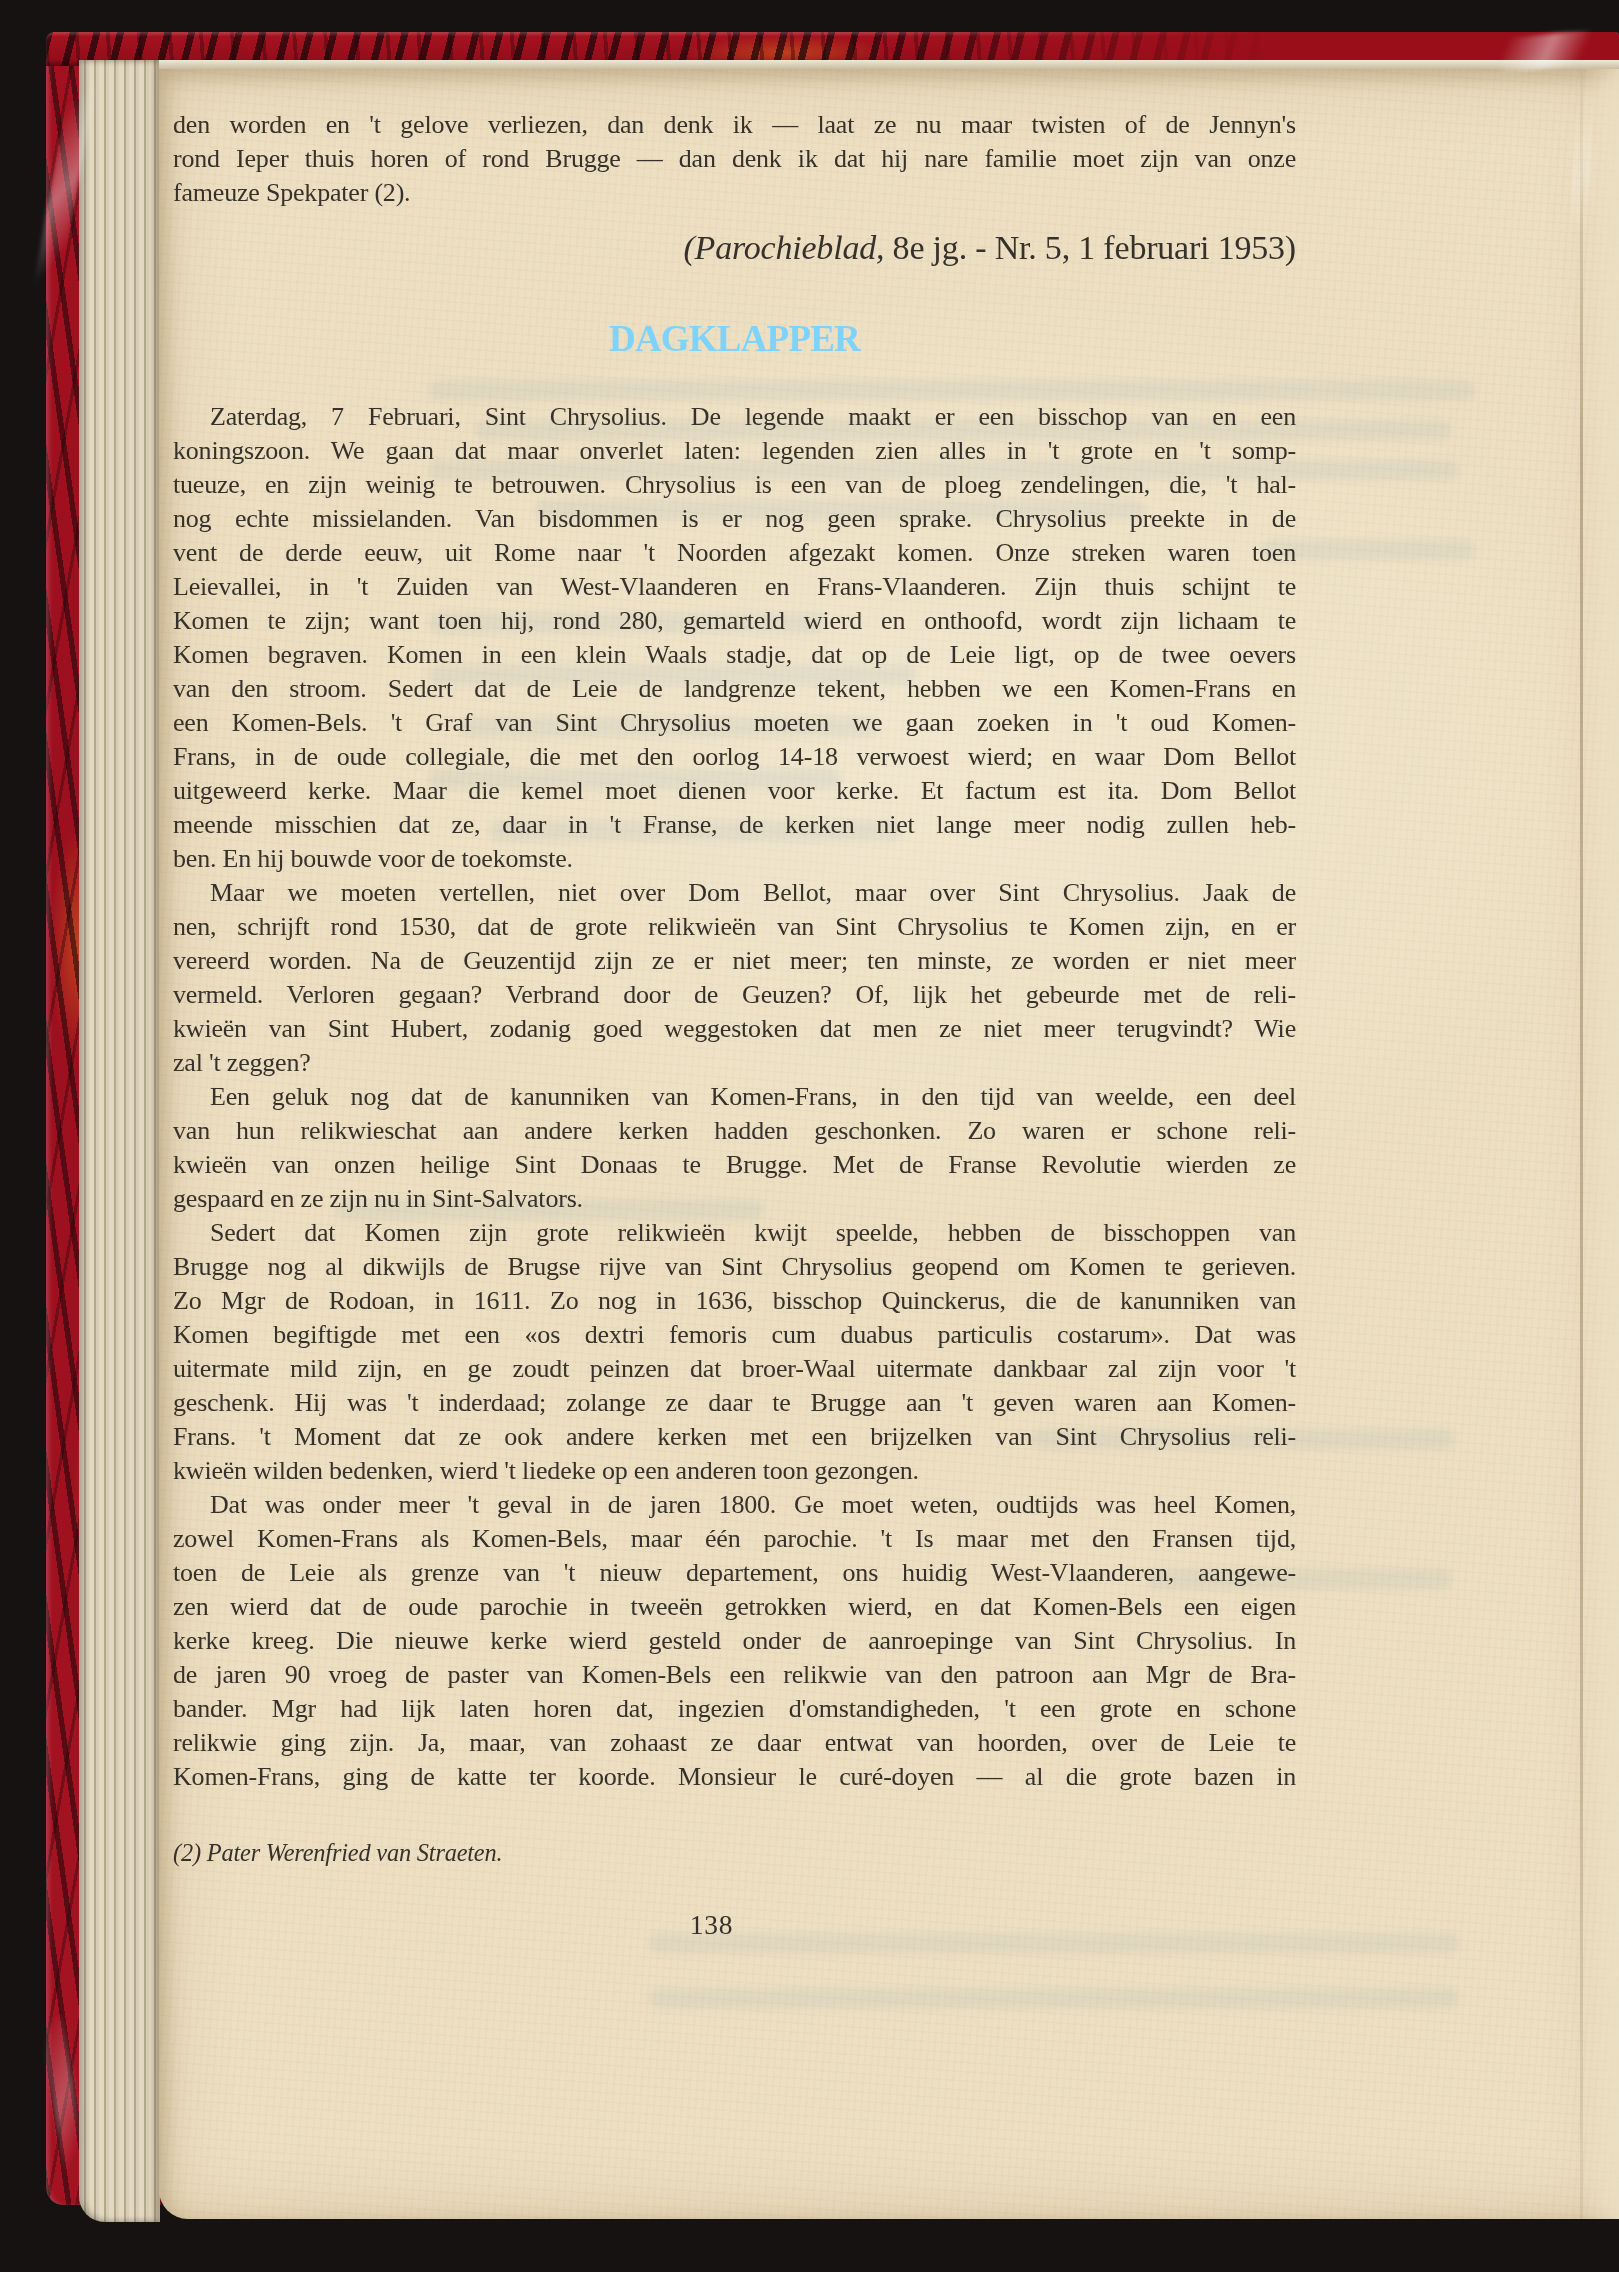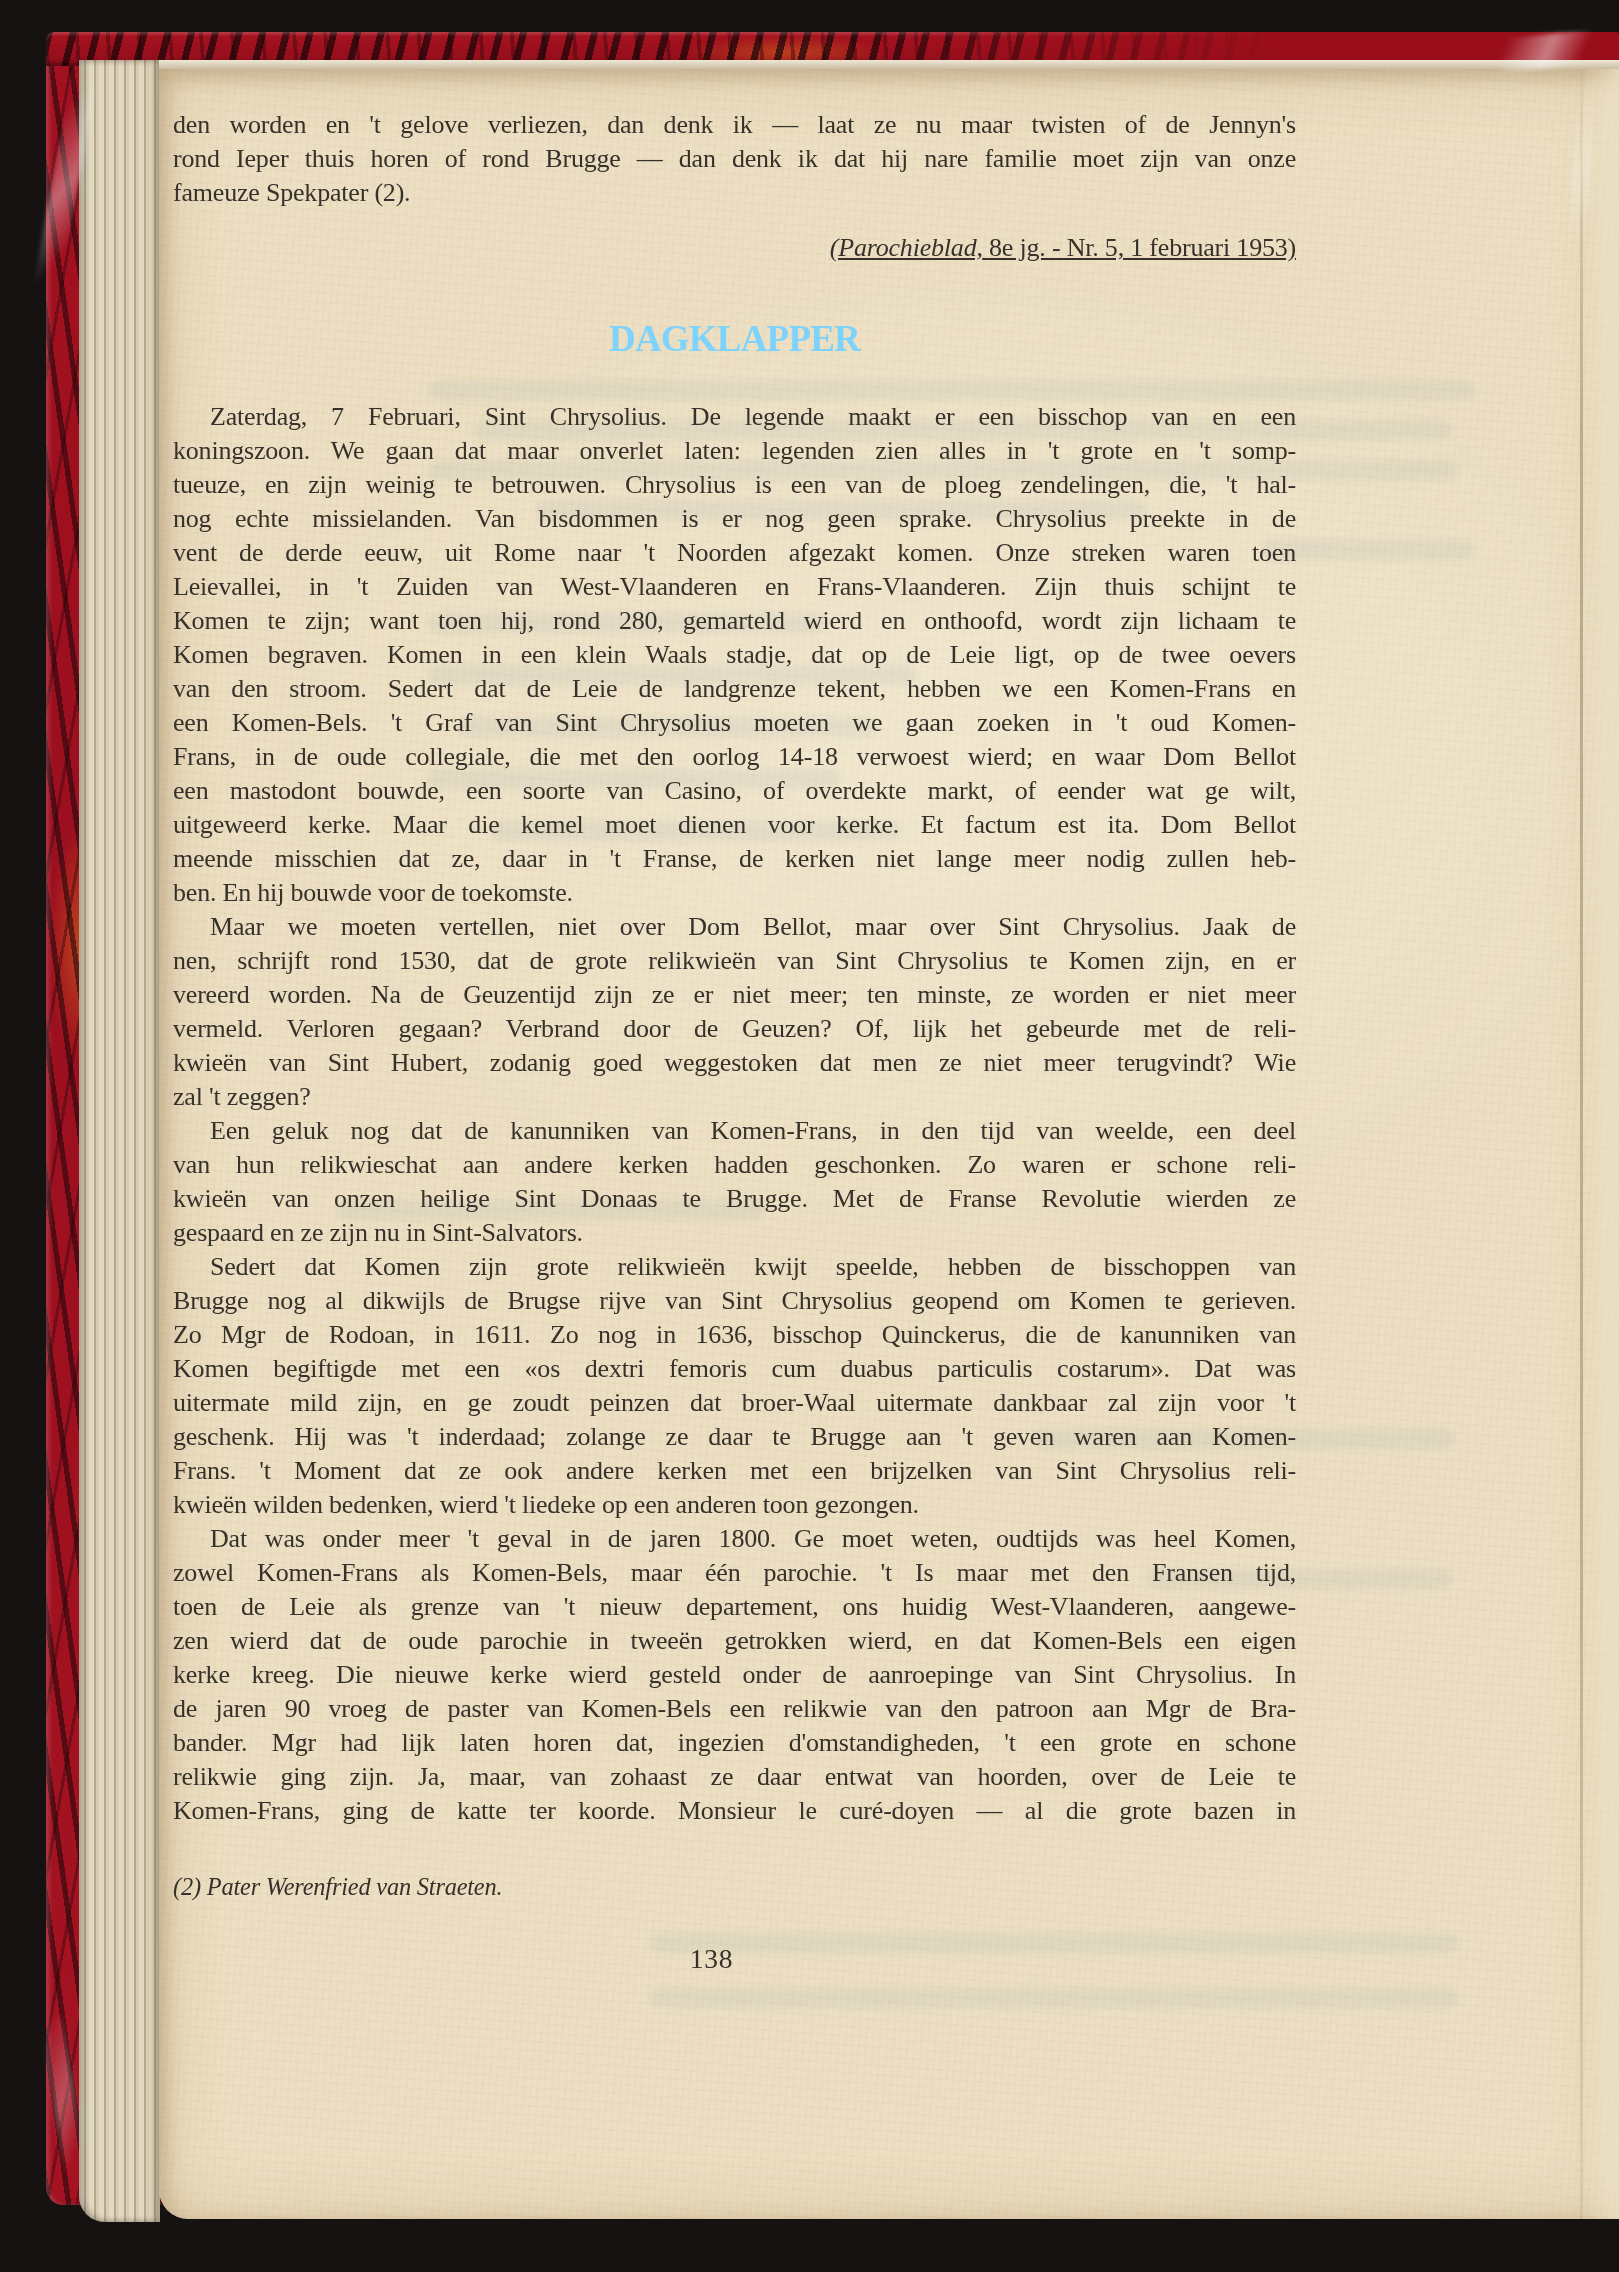--- a/index.html
+++ b/index.html
@@ -86,21 +86,21 @@
   }
   
   .text-col{
     position:absolute;left:173px;top:108px;width:1123px;
     color:#36312a;font-size:26px;line-height:34px;letter-spacing:-0.2px;
   }
   .ln{text-align:justify;text-align-last:justify;}
   .ln.end{text-align-last:left;}
   .ln.ind{text-indent:37px;}
   .citation{
-    margin-top:21.4px;text-align:right;font-size:26px;text-decoration:underline;
+    margin-top:21.4px;text-align:right;font-size:34px;
   }
   .citation .it{font-style:italic;}
   .heading{
     margin-top:53px;text-align:center;font-weight:bold;
     font-size:37px;line-height:41px;letter-spacing:-0.8px;color:#7dd3fc;
   }
   .body-block{margin-top:41px;}
   .footnote{
     margin-top:43px;font-style:italic;font-size:24.4px;line-height:31px;
   }
@@ -158,21 +158,20 @@
     <div class="ln">koningszoon. We gaan dat maar onverlet laten: legenden zien alles in 't grote en 't somp-</div>
     <div class="ln">tueuze, en zijn weinig te betrouwen. Chrysolius is een van de ploeg zendelingen, die, 't hal-</div>
     <div class="ln">nog echte missielanden. Van bisdommen is er nog geen sprake. Chrysolius preekte in de</div>
     <div class="ln">vent de derde eeuw, uit Rome naar 't Noorden afgezakt komen. Onze streken waren toen</div>
     <div class="ln">Leievallei, in 't Zuiden van West-Vlaanderen en Frans-Vlaanderen. Zijn thuis schijnt te</div>
     <div class="ln">Komen te zijn; want toen hij, rond 280, gemarteld wierd en onthoofd, wordt zijn lichaam te</div>
     <div class="ln">Komen begraven. Komen in een klein Waals stadje, dat op de Leie ligt, op de twee oevers</div>
     <div class="ln">van den stroom. Sedert dat de Leie de landgrenze tekent, hebben we een Komen-Frans en</div>
     <div class="ln">een Komen-Bels. 't Graf van Sint Chrysolius moeten we gaan zoeken in 't oud Komen-</div>
     <div class="ln">Frans, in de oude collegiale, die met den oorlog 14-18 verwoest wierd; en waar Dom Bellot</div>
-    <div class="ln">een mastodont bouwde, een soorte van Casino, of overdekte markt, of eender wat ge wilt,</div>
     <div class="ln">uitgeweerd kerke. Maar die kemel moet dienen voor kerke. Et factum est ita. Dom Bellot</div>
     <div class="ln">meende misschien dat ze, daar in 't Franse, de kerken niet lange meer nodig zullen heb-</div>
     <div class="ln end">ben. En hij bouwde voor de toekomste.</div>
 
     <div class="ln ind">Maar we moeten vertellen, niet over Dom Bellot, maar over Sint Chrysolius. Jaak de</div>
     <div class="ln">nen, schrijft rond 1530, dat de grote relikwieën van Sint Chrysolius te Komen zijn, en er</div>
     <div class="ln">vereerd worden. Na de Geuzentijd zijn ze er niet meer; ten minste, ze worden er niet meer</div>
     <div class="ln">vermeld. Verloren gegaan? Verbrand door de Geuzen? Of, lijk het gebeurde met de reli-</div>
     <div class="ln">kwieën van Sint Hubert, zodanig goed weggestoken dat men ze niet meer terugvindt? Wie</div>
     <div class="ln end">zal 't zeggen?</div>

